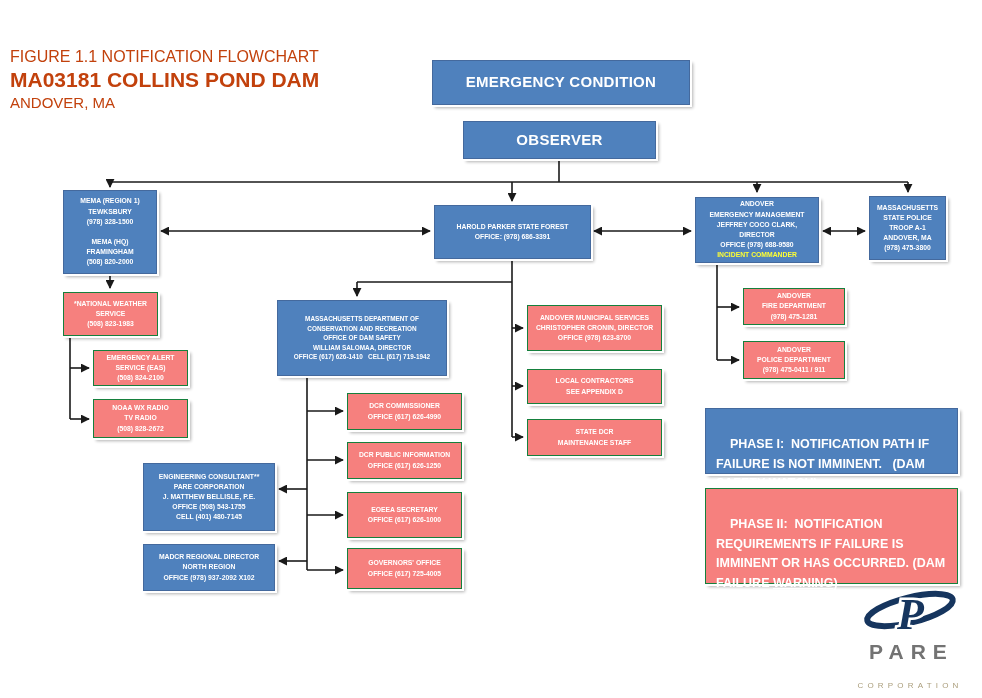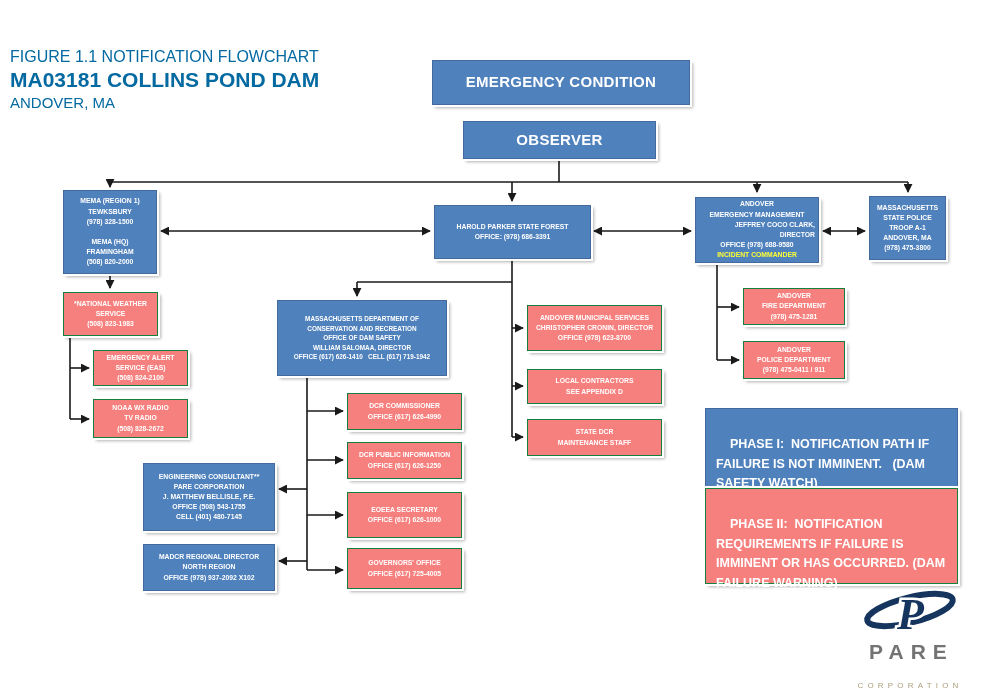--- a/index.html
+++ b/index.html
@@ -1,31 +1,31 @@
 <!DOCTYPE html>
 <html><head>
 <meta charset="utf-8">
 <style>
   html,body{margin:0;padding:0;background:#ffffff;}
   #canvas{position:relative;width:982px;height:698px;background:#ffffff;overflow:hidden;
           font-family:"Liberation Sans",sans-serif;}
   #connectors{position:absolute;left:0;top:0;z-index:1;}
   .node{position:absolute;z-index:2;display:flex;flex-direction:column;justify-content:center;
-        align-items:center;text-align:right;color:#fff;font-weight:bold;font-size:6.8px;
+        align-items:center;text-align:center;color:#fff;font-weight:bold;font-size:6.8px;
         line-height:1.5;box-sizing:border-box;padding:2px 3px;
         box-shadow:0 0 0 2px #ffffff,3px 3px 3px rgba(0,0,0,0.30);}
   .blue{background:#4f81bd;border:1px solid #44699d;}
   .pink{background:#f6807e;border:1px solid #15803d;}
   .bl{white-space:pre-wrap;}
   .big{font-size:15px;letter-spacing:.3px;}
   .fs64{font-size:6.4px;}
   .yellow{color:#ffff33;}
   .phase{display:block;font-size:12.5px;line-height:1.55;text-align:left;
          padding:7px 10px;white-space:pre-wrap;}
-  .title{position:absolute;left:10px;top:48px;z-index:2;color:#0369a1;}
+  .title{position:absolute;left:10px;top:48px;z-index:2;color:#c2410c;}
   .t1{font-size:16px;}
   .t2{font-size:21px;font-weight:bold;margin-top:2px;}
   .t3{font-size:15px;margin-top:2px;}
   .logo{position:absolute;left:840px;top:586px;width:136px;z-index:2;text-align:center;}
   .logo-word{font-size:21px;font-weight:bold;color:#737373;letter-spacing:7px;padding-left:7px;margin-top:-2px;}
   .logo-sub{font-size:8px;color:#ab9e7c;letter-spacing:4.2px;padding-left:4px;margin-top:17px;}
 </style>
 </head>
 <body>
 
@@ -202,21 +202,21 @@
       <div class="bl">FIRE DEPARTMENT</div>
       <div class="bl">(978) 475-1281</div>
     </div>
 
   <div class="node pink" style="left:743px;top:341px;width:102px;height:38px;">
       <div class="bl">ANDOVER</div>
       <div class="bl">POLICE DEPARTMENT</div>
       <div class="bl">(978) 475-0411 / 911</div>
     </div>
 
-  <div class="node blue phase" style="left:705px;top:408px;width:253px;height:80px;">
+  <div class="node blue phase" style="left:705px;top:408px;width:253px;height:66px;">
     <span>PHASE I:  NOTIFICATION PATH IF FAILURE IS NOT IMMINENT.   (DAM SAFETY </span><u>WATCH</u><span>)</span>
   </div>
 
   <div class="node pink phase" style="left:705px;top:488px;width:253px;height:96px;">
     <span>PHASE II:  NOTIFICATION REQUIREMENTS IF FAILURE IS IMMINENT OR HAS OCCURRED. (DAM FAILURE </span><u>WARNING</u><span>)</span>
   </div>
 
   <div class="logo">
     <svg width="136" height="52" viewBox="0 0 136 52">
       <ellipse cx="70" cy="24" rx="44" ry="12.5" fill="none" stroke="#16355e" stroke-width="6" transform="rotate(-14 70 24)"></ellipse>

